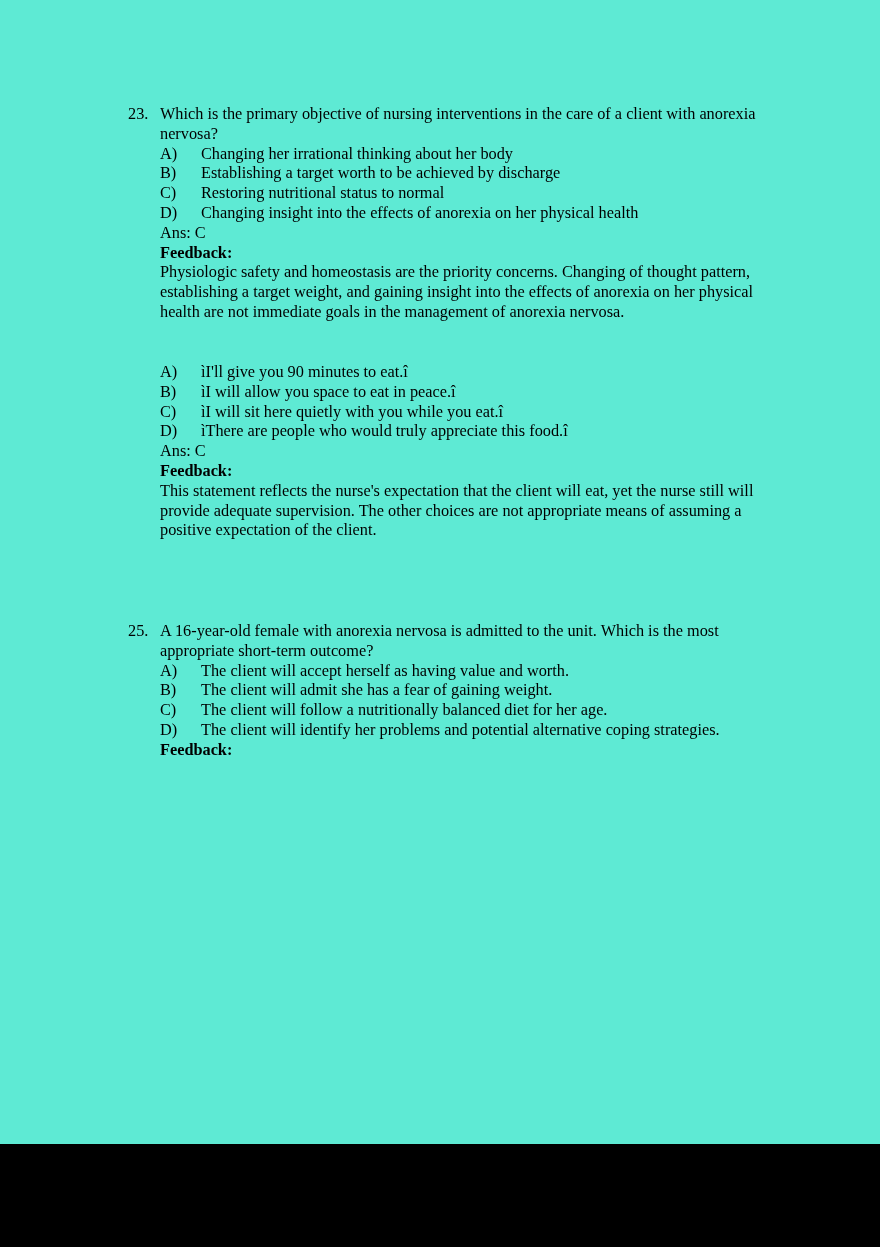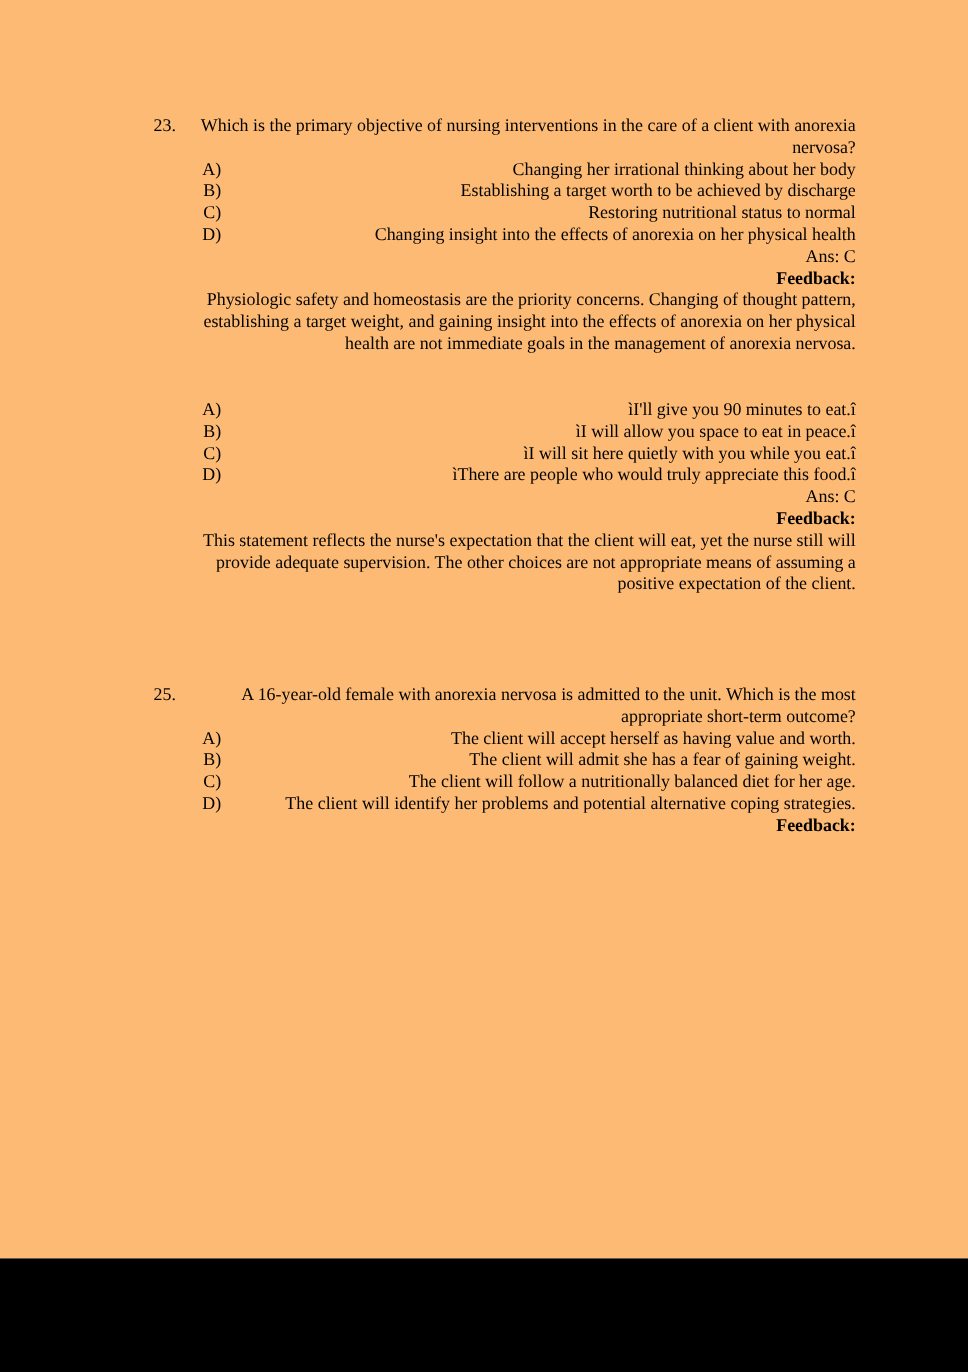--- a/index.html
+++ b/index.html
@@ -14,22 +14,21 @@
       overflow: hidden;
       font-family: "Liberation Serif", "DejaVu Serif", serif;
       color: #000000;
     }
     .page {
       position: absolute;
       left: 0;
       top: 0;
       width: 880px;
       height: 1144px;
-      background: #fdba74;
-      text-align: right;
+      background: #5eead4;
     }
     .bottom-bar {
       position: absolute;
       left: 0;
       top: 1144px;
       width: 880px;
       height: 103px;
       background: #000000;
     }
     .question {
@@ -41,21 +40,20 @@
     }
     .q-head {
       display: flex;
     }
     .q-num {
       width: 32px;
       flex: 0 0 32px;
     }
     .q-text {
       flex: 1;
-      margin-left: 12px;
     }
     .option {
       display: flex;
       margin-left: 32px;
     }
     .opt-letter {
       width: 41px;
       flex: 0 0 41px;
     }
     .opt-text {

